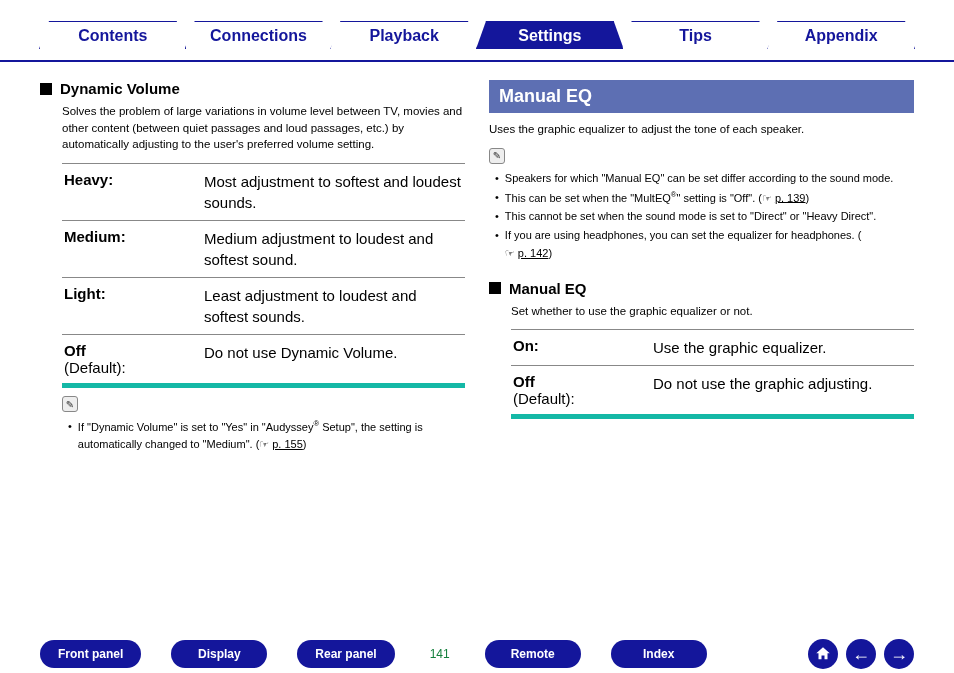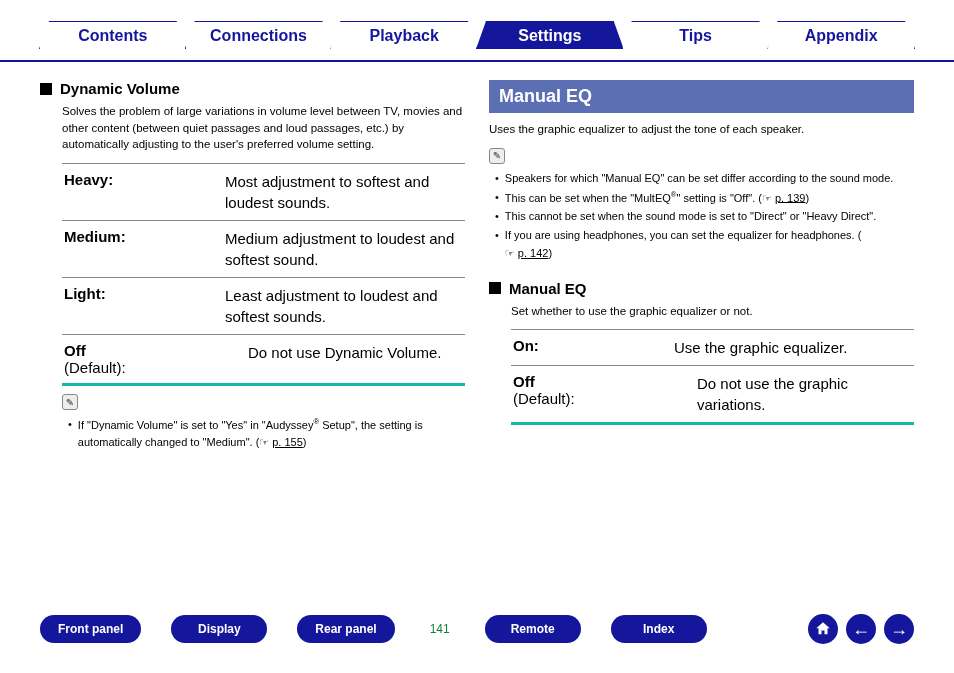--- a/index.html
+++ b/index.html
@@ -30,41 +30,41 @@
   .col { flex: 1; }
 
   .h-square { display: flex; align-items: center; gap: 8px; margin-bottom: 6px; }
   .h-square::before { content: ""; display: inline-block; width: 12px; height: 12px; background: #000; flex-shrink:0; }
   .h-square .ht { font-weight: bold; font-size: 15px; }
 
   .lead { font-size: 11.5px; line-height: 1.45; margin: 0 0 10px 22px; }
 
   .options { margin: 0 0 8px 22px; }
   .option-row { display: flex; border-top: 1px solid #888; padding: 7px 2px; font-size: 15px; }
-  .option-row:last-child { border-bottom: 3px solid #14b8a6; gap: 23px; }
+  .option-row:last-child { border-bottom: 5px solid #14b8a6; }
   .opt-label { width: 140px; font-weight: bold; }
   .opt-label .sub { font-weight: normal; }
-  .opt-desc { flex: 1; line-height: 1.4; margin-left: 21px; }
+  .opt-desc { flex: 1; line-height: 1.4; }
 
   .note-icon { display:inline-flex; width:16px; height:16px; background:#eee; border:1px solid #888; border-radius:3px; align-items:center; justify-content:center; font-size:10px; color:#333; }
 
   .bullets { margin: 6px 0 0 6px; font-size: 11px; line-height: 1.55; }
   .bullets .bl { display:flex; gap:6px; margin-bottom:2px; }
   .bullets .bl::before { content:"•"; flex-shrink:0; }
   .bullets .bl .bc { flex:1; }
   .bullets .indent { }
 
   .page-link { text-decoration: underline; cursor:pointer; }
   .hand { font-family: inherit; }
 
   
   .banner { background:#5d6fb3; color:#fff; font-weight:bold; font-size:18px; padding:6px 10px; margin-bottom:8px; }
 
   
-  .bottom { position:absolute; left:0; right:0; bottom:29px; display:flex; align-items:center; padding:0 40px; gap:30px; }
+  .bottom { position:absolute; left:0; right:0; bottom:4px; display:flex; align-items:center; padding:0 40px; gap:30px; }
   .pill {
     background:#14169b; color:#fff; font-weight:bold; font-size:12px;
     padding: 7px 18px; border-radius: 14px; cursor:pointer; text-align:center;
     min-width: 96px;
   }
   .page-num { font-size:12px; color:#15803d; min-width:30px; text-align:center; }
   .nav-icons { margin-left:auto; display:flex; gap:8px; align-items:center; }
   .circ { width:30px; height:30px; border-radius:50%; background:#14169b; display:flex; align-items:center; justify-content:center; color:#fff; cursor:pointer; }
   .circ svg { width:18px; height:18px; fill:#fff; }
   .arrow { font-size:18px; color:#fff; font-weight:bold; }
@@ -153,21 +153,21 @@
     </div>
     <div class="lead">Set whether to use the graphic equalizer or not.</div>
 
     <div class="options">
       <div class="option-row">
         <div class="opt-label"><span>On:</span></div>
         <div class="opt-desc">Use the graphic equalizer.</div>
       </div>
       <div class="option-row">
         <div class="opt-label"><span>Off</span><br><span class="sub">(Default):</span></div>
-        <div class="opt-desc">Do not use the graphic variations.</div>
+        <div class="opt-desc">Do not use the graphic adjusting.</div>
       </div>
     </div>
   </div>
 </div>
 
 <div class="bottom">
   <div class="pill">Front panel</div>
   <div class="pill">Display</div>
   <div class="pill">Rear panel</div>
   <div class="page-num">141</div>

